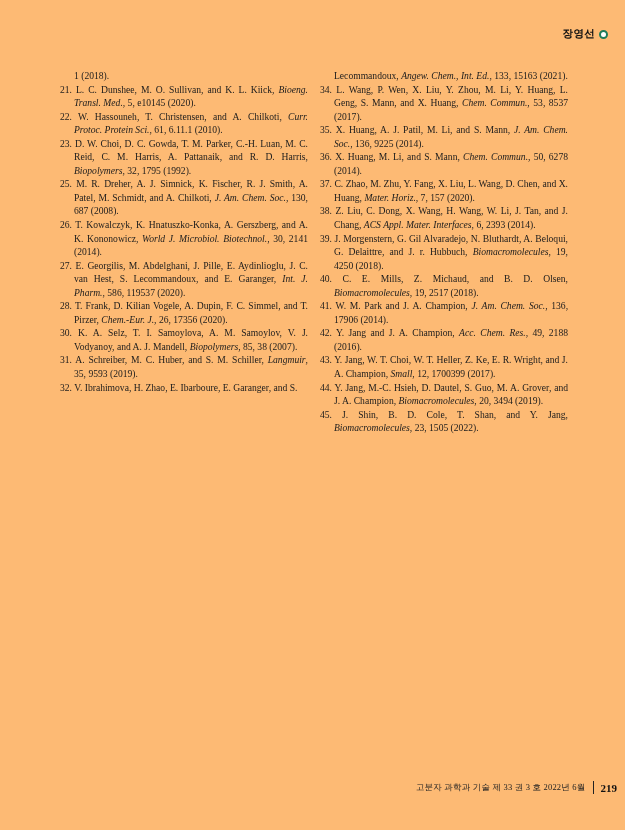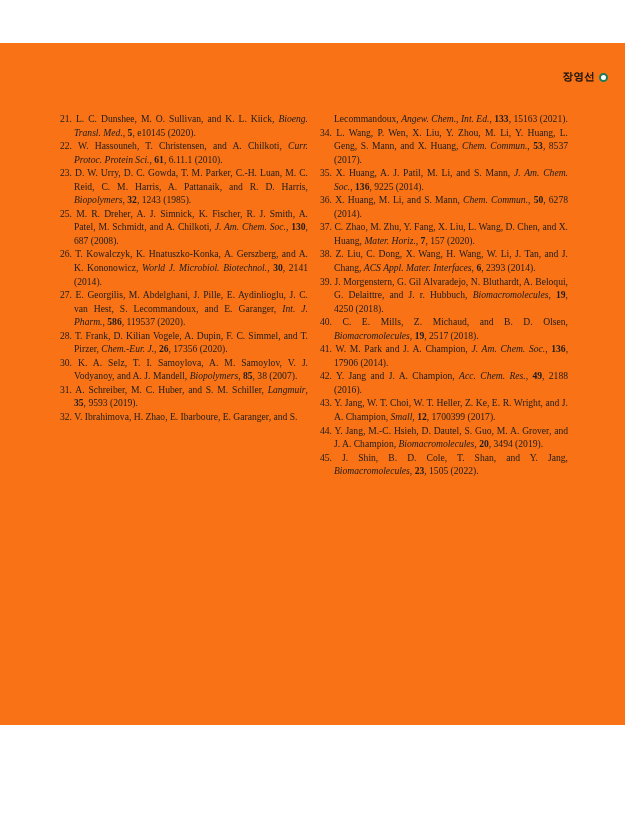--- a/index.html
+++ b/index.html
@@ -1,24 +1,23 @@
 <!DOCTYPE html>
 <html><head>
 <meta charset="utf-8">
 <style>
   html, body { margin: 0; padding: 0; background: #ffffff; }
   .page {
     position: relative;
     width: 625px;
-    height: 682px;
-    background: #f97316;
+    height: 830px;
+    background: #fdba74;
     font-family: "Liberation Serif", serif;
     color: #1a1a1a;
     overflow: hidden;
-    margin-top: 43px;
   }
   .header {
     position: absolute;
     top: 27px;
     right: 17px;
     display: flex;
     align-items: center;
     gap: 4px;
     font-family: "Liberation Sans", sans-serif;
   }
@@ -51,21 +50,21 @@
     text-align: justify;
     color: #1c1c1c;
   }
   p.ref {
     margin: 0;
     padding-left: 14px;
     text-indent: -14px;
   }
   p.ref.cont { text-indent: 0; }
   .it { font-style: italic; }
-  .bd { font-weight: bold; }
+  .bd { font-weight: normal; }
   .footer {
     position: absolute;
     top: 781px;
     right: 8px;
     display: flex;
     align-items: center;
     font-family: Liberation Serif, serif;
   }
   .journal {
     font-size: 8.5px;
@@ -89,23 +88,24 @@
 
 <div class="page">
 
   <div class="header">
     <span class="author">장영선</span>
     <span class="ring" style="border-color: rgb(29, 124, 90);"></span>
   </div>
 
   <div class="refs">
     <div class="col">
+        <p class="ref cont"><span>1 (2018).</span></p>
         <p class="ref"><span class="ref-label">21. </span><span>L. C. Dunshee, M. O. Sullivan, and K. L. Kiick, </span><span class="it">Bioeng. Transl. Med.</span><span>, </span><span class="bd">5</span><span>, e10145 (2020).</span></p>
         <p class="ref"><span class="ref-label">22. </span><span>W. Hassouneh, T. Christensen, and A. Chilkoti, </span><span class="it">Curr. Protoc. Protein Sci.</span><span>, </span><span class="bd">61</span><span>, 6.11.1 (2010).</span></p>
-        <p class="ref"><span class="ref-label">23. </span><span>D. W. Urry, D. C. Gowda, T. M. Parker, C.-H. Luan, M. C. Reid, C. M. Harris, A. Pattanaik, and R. D. Harris, </span><span class="it">Biopolymers</span><span>, </span><span class="bd">32</span><span>, 1243 (1985).</span></p>
+        <p class="ref"><span class="ref-label">23. </span><span>D. W. Choi, D. C. Gowda, T. M. Parker, C.-H. Luan, M. C. Reid, C. M. Harris, A. Pattanaik, and R. D. Harris, </span><span class="it">Biopolymers</span><span>, </span><span class="bd">32</span><span>, 1795 (1992).</span></p>
         <p class="ref"><span class="ref-label">25. </span><span>M. R. Dreher, A. J. Simnick, K. Fischer, R. J. Smith, A. Patel, M. Schmidt, and A. Chilkoti, </span><span class="it">J. Am. Chem. Soc.</span><span>, </span><span class="bd">130</span><span>, 687 (2008).</span></p>
         <p class="ref"><span class="ref-label">26. </span><span>T. Kowalczyk, K. Hnatuszko-Konka, A. Gerszberg, and A. K. Kononowicz, </span><span class="it">World J. Microbiol. Biotechnol.</span><span>, </span><span class="bd">30</span><span>, 2141 (2014).</span></p>
         <p class="ref"><span class="ref-label">27. </span><span>E. Georgilis, M. Abdelghani, J. Pille, E. Aydinlioglu, J. C. van Hest, S. Lecommandoux, and E. Garanger, </span><span class="it">Int. J. Pharm.</span><span>, </span><span class="bd">586</span><span>, 119537 (2020).</span></p>
         <p class="ref"><span class="ref-label">28. </span><span>T. Frank, D. Kilian Vogele, A. Dupin, F. C. Simmel, and T. Pirzer, </span><span class="it">Chem.-Eur. J.</span><span>, </span><span class="bd">26</span><span>, 17356 (2020).</span></p>
         <p class="ref"><span class="ref-label">30. </span><span>K. A. Selz, T. I. Samoylova, A. M. Samoylov, V. J. Vodyanoy, and A. J. Mandell, </span><span class="it">Biopolymers</span><span>, </span><span class="bd">85</span><span>, 38 (2007).</span></p>
         <p class="ref"><span class="ref-label">31. </span><span>A. Schreiber, M. C. Huber, and S. M. Schiller, </span><span class="it">Langmuir</span><span>, </span><span class="bd">35</span><span>, 9593 (2019).</span></p>
         <p class="ref"><span class="ref-label">32. </span><span>V. Ibrahimova, H. Zhao, E. Ibarboure, E. Garanger, and S.</span></p>
       </div>
     <div class="col">
         <p class="ref cont"><span>Lecommandoux, </span><span class="it">Angew. Chem., Int. Ed.</span><span>, </span><span class="bd">133</span><span>, 15163 (2021).</span></p>

